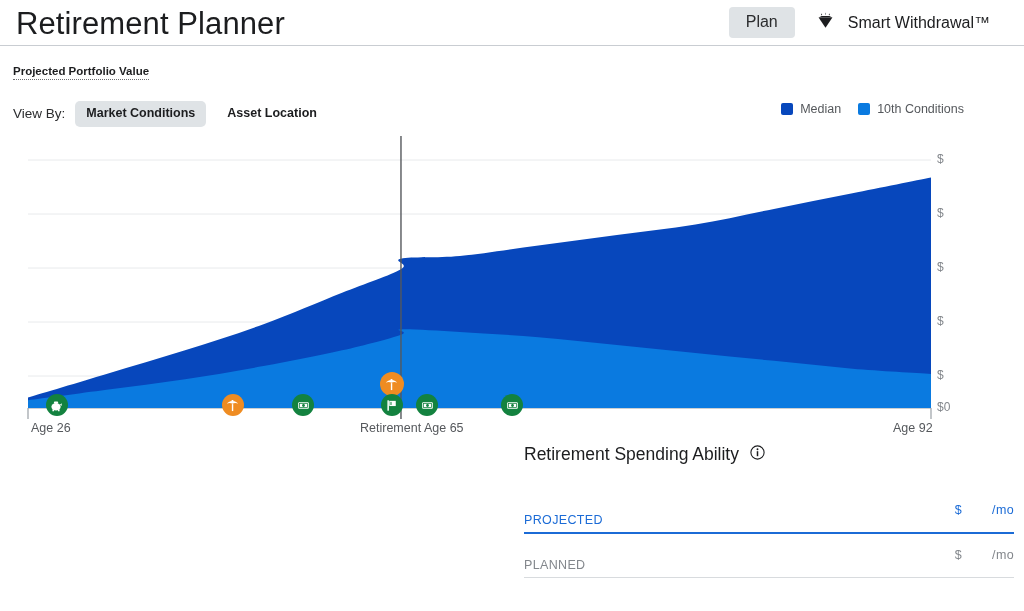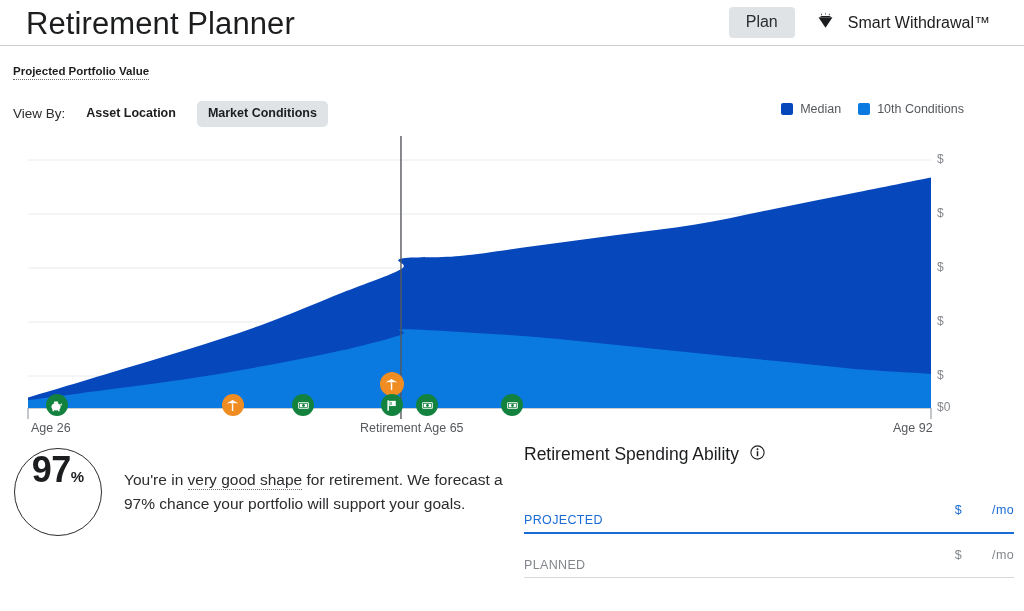--- a/index.html
+++ b/index.html
@@ -10,21 +10,21 @@
     font-family: "Liberation Sans", sans-serif;
     overflow: hidden;
   }
 
   
   .header {
     position: relative;
     height: 46px;
     display: flex;
     align-items: center;
-    padding: 0 22px 0 26px;
+    padding: 0 22px 0 16px;
     border-bottom: 1px solid #c9cdd2;
     justify-content: space-between;
   }
   .page-title {
     font-size: 31px;
     font-weight: 400;
     color: #1c1d1f;
     letter-spacing: 0.1px;
     line-height: 1;
     margin-top: 2px;
@@ -251,22 +251,22 @@
   </div>
 </div>
 
 <div>
   <span class="section-label">Projected Portfolio Value</span>
 </div>
 
 <div class="controls">
   <div class="view-by">
     <span class="view-by-label">View By:</span>
+    <span class="seg active">Market Conditions</span>
     <span class="seg">Asset Location</span>
-    <span class="seg active">Market Conditions</span>
   </div>
 
   <div class="legend">
     <div class="legend-item">
       <span class="legend-swatch" id="sw0" style="background: rgb(7, 71, 188);"></span>
       <span>Median</span>
     </div>
     <div class="legend-item">
       <span class="legend-swatch" id="sw1" style="background: rgb(10, 122, 224);"></span>
       <span>10th Conditions</span>
@@ -354,29 +354,20 @@
       </div>
     </div>
 
   <div class="axis-label" style="left:31px; top:285px;">Age 26</div>
   <div class="axis-label" style="left:352px; top:285px;margin-left:8px;">Retirement Age 65</div>
   <div class="axis-label" style="left:893px; top:285px;">Age 92</div>
 </div>
 
 <div class="bottom">
 
-  <div class="score-block">
-    <div class="score-circle">
-      <span class="score-num">97</span>
-      <span class="score-pct">%</span>
-    </div>
-    <div class="score-text">
-      <span>You're in </span><span class="dotted">very good shape</span><span> for retirement. We forecast a 97% chance your portfolio will support your goals.</span>
-    </div>
-  </div>
 
   <div class="spend-block">
     <div class="spend-title-row">
       <span class="spend-title">Retirement Spending Ability</span>
       <span class="info-icon">
         <svg width="15" height="15" viewBox="0 0 15 15">
           <circle cx="7.5" cy="7.5" r="6.6" fill="none" stroke="#1c1d1f" stroke-width="1.1"></circle>
           <circle cx="7.5" cy="4.3" r="0.95" fill="#1c1d1f"></circle>
           <rect x="6.75" y="6.2" width="1.5" height="5" fill="#1c1d1f"></rect>
         </svg>

